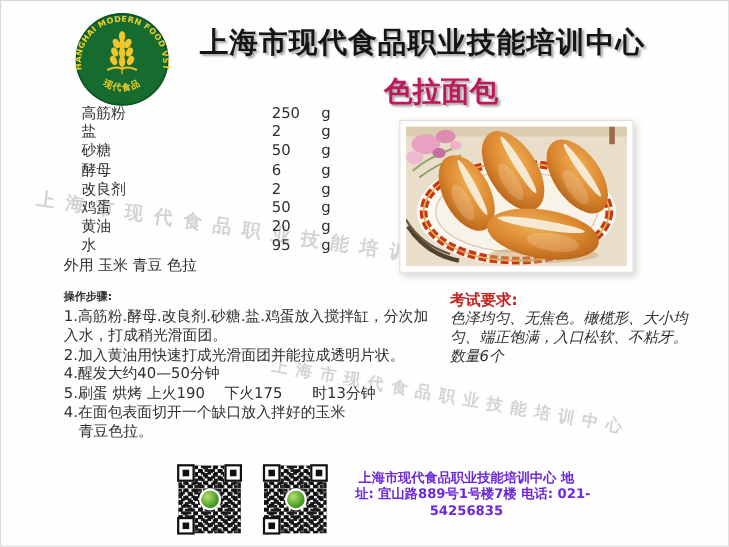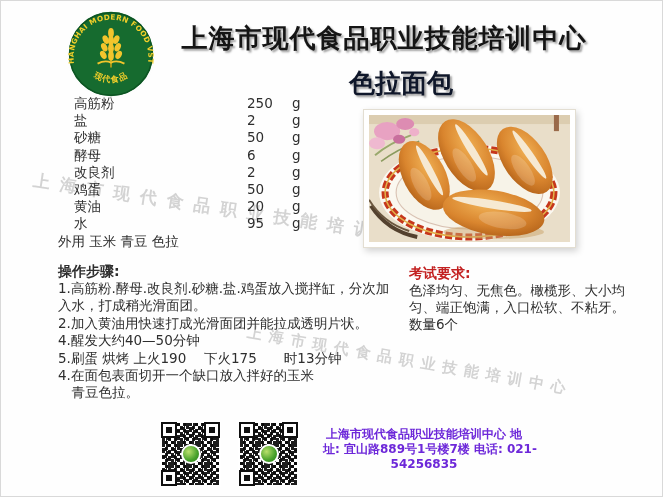--- a/index.html
+++ b/index.html
@@ -5,46 +5,46 @@
   html,body{margin:0;padding:0;background:#f2f2f2;}
   .page{position:relative;width:663px;height:497px;background:#fefefe;border:1px solid #d9d9d9;
         box-sizing:border-box;overflow:hidden;color:#2e2e2e;
         font-family:"DejaVu Sans","Liberation Sans",sans-serif;}
   
   .logo{position:absolute;left:62px;top:5px;width:96px;height:96px;}
   .org-title{position:absolute;left:168px;top:20px;width:430px;text-align:center;
              font-size:26px;font-weight:bold;color:#151515;letter-spacing:1px;
              text-shadow:2px 2px 2px rgba(0,0,0,0.35);}
   .doc-title{position:absolute;left:200px;top:65px;width:400px;text-align:center;
-             font-size:26px;font-weight:bold;color:#0f172a;
+             font-size:26px;font-weight:bold;color:#be185d;
              text-shadow:2px 2px 2px rgba(110,110,110,0.65);}
   
   .wm{position:absolute;white-space:nowrap;color:#a0a0a0;opacity:0.45;font-weight:bold;pointer-events:none;}
   .wm1{left:34px;top:168px;font-size:17px;letter-spacing:10px;transform:rotate(8.5deg);transform-origin:0 0;}
   .wm2{left:248px;top:322px;font-size:15px;letter-spacing:7px;transform:rotate(10deg);transform-origin:0 0;}
   
   .recipe{position:absolute;left:57px;top:94px;width:250px;font-size:13.5px;}
   .recipe-heading{font-weight:bold;font-size:14px;line-height:17px;}
   .ing-row{display:flex;line-height:17.2px;}
   .ing-name{flex:1;margin-left:16px;}
   .ing-amount{width:36px;text-align:left;}
   .ing-unit{width:16px;margin-left:9px;}
   .external{line-height:17.2px;}
   
   .photo{position:absolute;left:362px;top:108px;width:213px;height:139px;background:#fff;
          border:1px solid #e3ded2;box-shadow:2px 3px 7px rgba(0,0,0,0.18);padding:5px;box-sizing:border-box;}
   .photo svg{display:block;width:100%;height:100%;}
   
   .steps{position:absolute;left:57px;top:261px;width:352px;font-size:13.5px;}
-  .steps-heading{font-weight:bold;font-size:14px;line-height:18px;}
+  .steps-heading{font-weight:bold;font-size:10px;line-height:18px;}
   .step-line{line-height:17.4px;white-space:nowrap;}
   
   .exam{position:absolute;left:408px;top:263px;width:250px;font-size:13.5px;}
   .exam-heading{font-weight:bold;font-size:14px;color:#c32222;line-height:18px;}
-  .exam-line{line-height:17.2px;white-space:nowrap;}
+  .exam-line{line-height:17.2px;white-space:nowrap;font-style:italic;}
   
   .qr{position:absolute;width:57px;height:62px;top:420px;border:2px solid #fff;box-sizing:content-box;
       background-image:
         repeating-conic-gradient(rgba(10,10,10,0.92) 0% 25%, rgba(255,255,255,0) 0% 50%),
         repeating-conic-gradient(#1d1d1d 0% 25%, #ffffff 0% 50%);
       background-size:9px 7px,6px 6px;}
   .qr1{left:159px;} .qr2{left:237px;}
   .qr .f{position:absolute;width:12px;height:12px;border:2.5px solid #101010;background:#fff;}
   .qr .f::after{content:"";position:absolute;left:3px;top:3px;width:6px;height:6px;background:#101010;}
   .qr .tl{left:-1px;top:-1px;} .qr .tr{right:-1px;top:-1px;} .qr .bl{left:-1px;bottom:-1px;}

